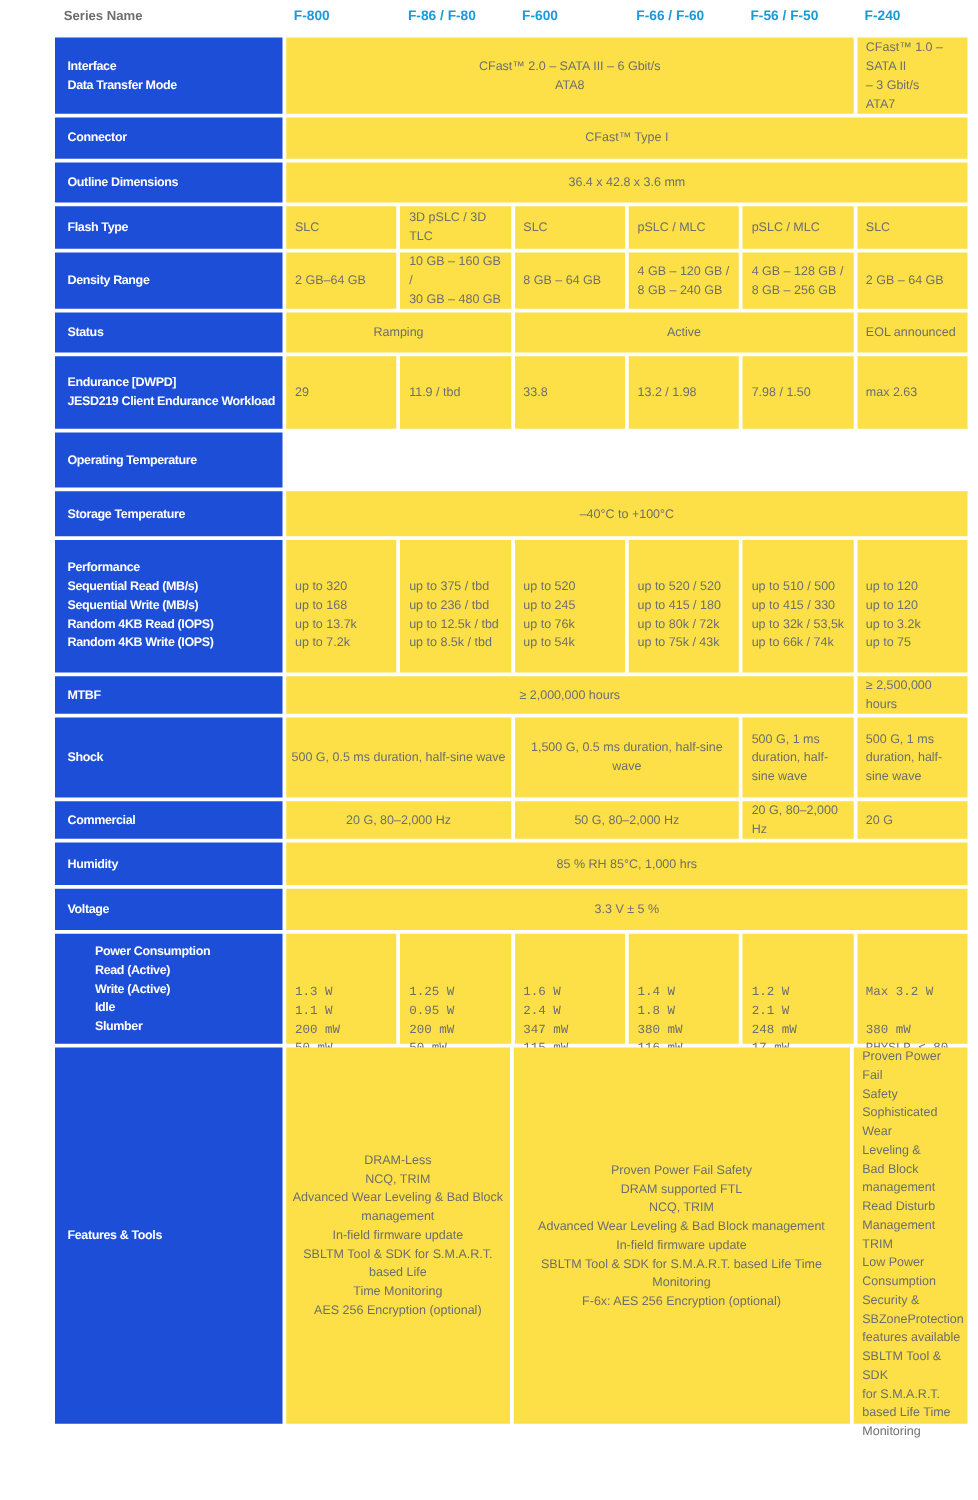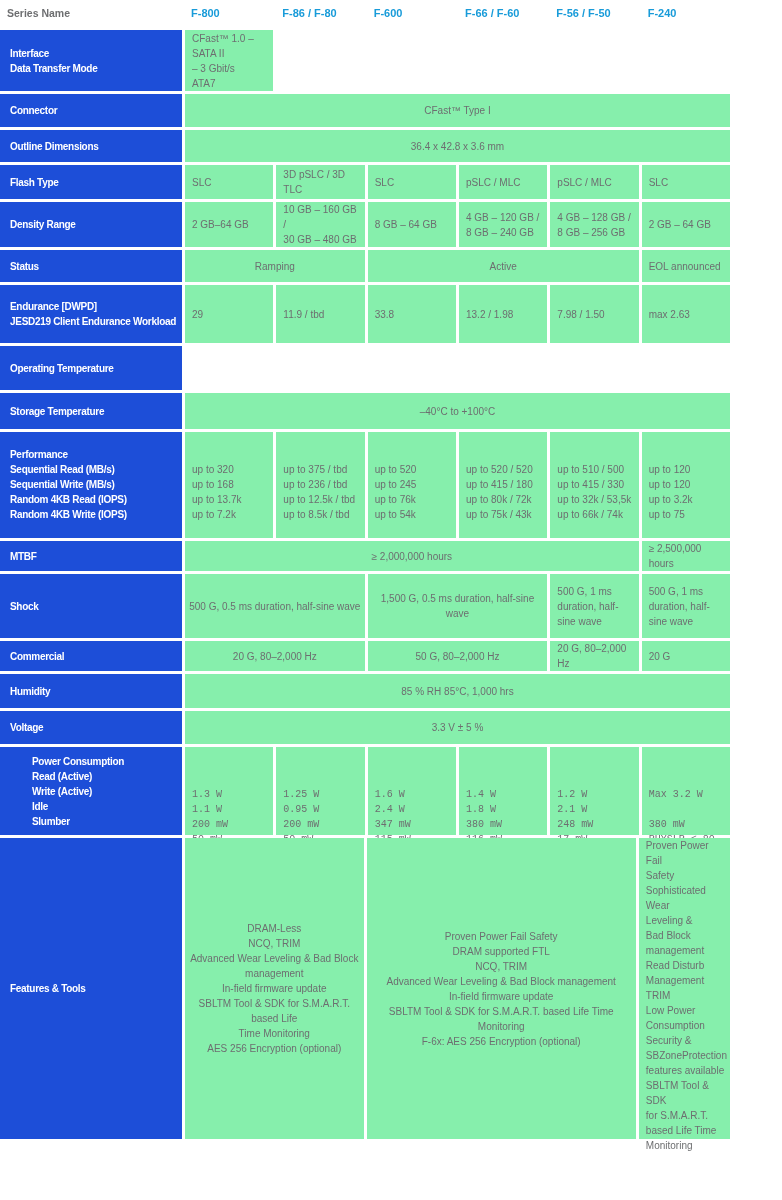--- a/index.html
+++ b/index.html
@@ -1,21 +1,21 @@
 <!DOCTYPE html>
 <html><head>
 <meta charset="utf-8">
 <style>
   html,body{margin:0;padding:0;}
   body{
     width:782px;height:1200px;background:#ffffff;
     font-family:"Liberation Sans",sans-serif;
     -webkit-font-smoothing:antialiased;
   }
-  .sheet{padding-top:5px;width:730px;}
+  .sheet{padding-top:5px;margin-left:44px;width:730px;}
   .grid-row{
     display:grid;
     grid-template-columns:182px repeat(6,1fr);
     column-gap:3px;
     margin-bottom:3px;
   }
   .header-row{height:25px;margin-bottom:0;}
   .series-name{
     color:#6d6e70;font-size:10.5px;font-weight:bold;padding-left:7px;padding-top:2px;
   }
@@ -24,21 +24,21 @@
     white-space:pre;
   }
   .label{
     background:#1d4ed8;color:#ffffff;
     font-size:10px;font-weight:bold;letter-spacing:-0.3px;line-height:15px;
     padding-left:10px;padding-right:4px;
     display:flex;flex-direction:column;justify-content:center;
     white-space:pre-line;
   }
   .cell{
-    background:#86efac;color:#6d6e70;
+    background:#fde047;color:#6d6e70;
     font-size:10px;line-height:15px;
     display:flex;flex-direction:column;justify-content:center;
     white-space:pre-line;
   }
   .center{text-align:center;padding-left:2px;padding-right:2px;}
   .left{text-align:left;padding-left:7px;padding-right:3px;}
   .s2{grid-column:span 2}.s3{grid-column:span 3}.s5{grid-column:span 5}.s6{grid-column:span 6}
   
   .r-interface{grid-auto-rows:61px}
   .r-connector{grid-auto-rows:33px}
@@ -76,20 +76,22 @@
     <div class="col-head">F-86 / F-80</div>
     <div class="col-head">F-600</div>
     <div class="col-head">F-66 / F-60</div>
     <div class="col-head">F-56 / F-50</div>
     <div class="col-head">F-240</div>
   </div>
 
   <div class="grid-row r-interface">
     <div class="label">Interface
 Data Transfer Mode</div>
+    <div class="cell center s5">CFast™ 2.0 – SATA III – 6 Gbit/s
+ATA8</div>
     <div class="cell left">CFast™ 1.0 –SATA II
 – 3 Gbit/s
 ATA7</div>
   </div>
 
   <div class="grid-row r-connector">
     <div class="label">Connector</div>
     <div class="cell center s6">CFast™ Type I</div>
   </div>
 

